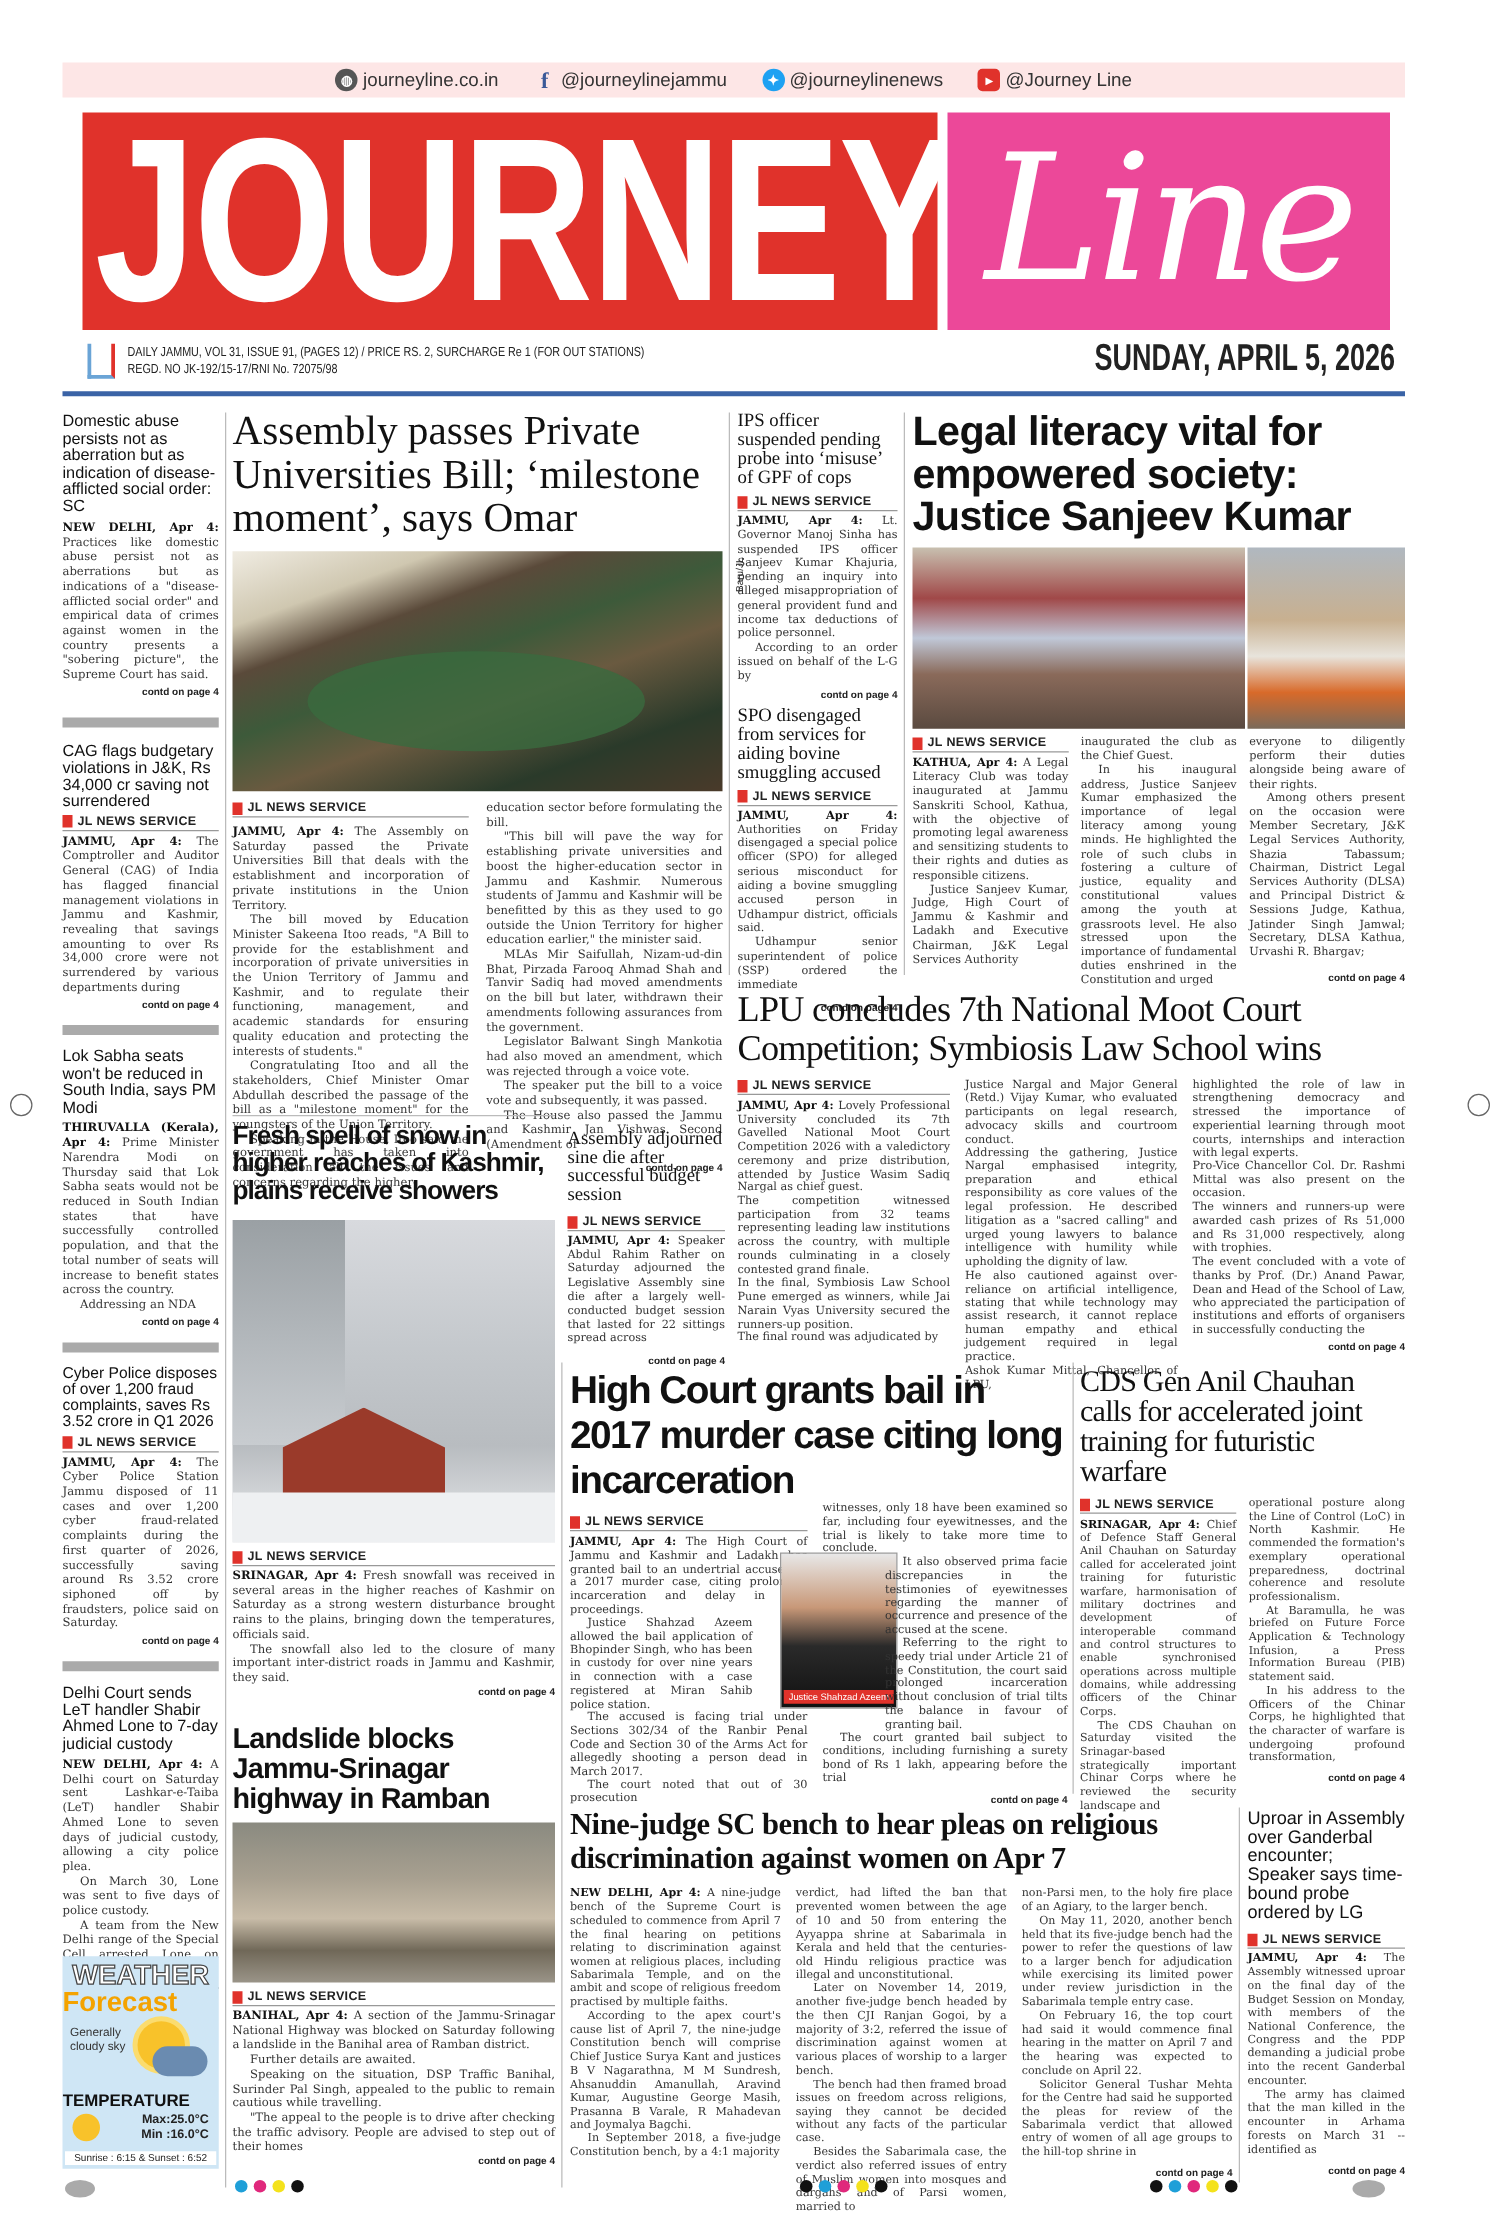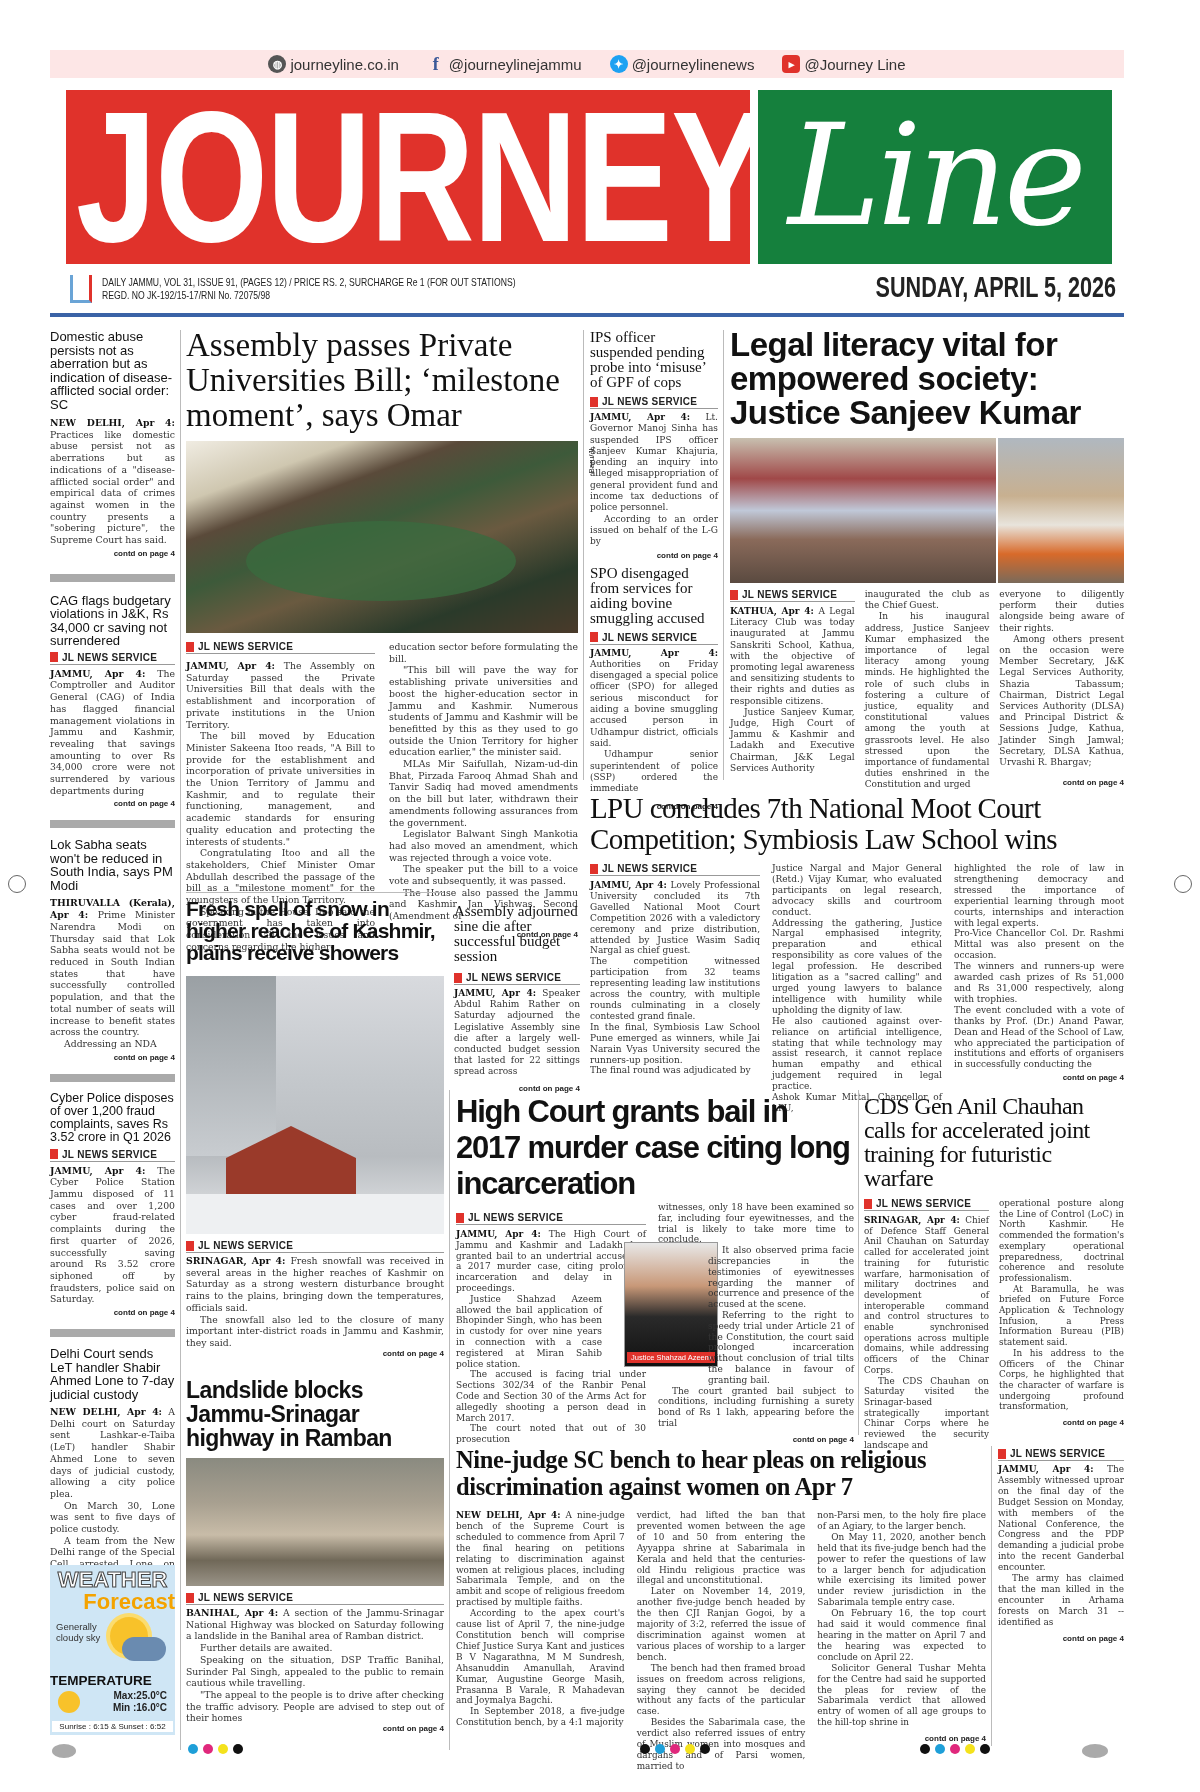--- a/index.html
+++ b/index.html
@@ -8,21 +8,21 @@
   .abs{position:absolute}
   .serif{font-family:"Liberation Serif",serif}
   .sans{font-family:"Liberation Sans",sans-serif}
   
   #socialbar{left:50px;top:50px;width:1074px;height:28px;background:#fde6e6;display:flex;justify-content:center;align-items:center;gap:28px;font-family:"Liberation Sans",sans-serif;font-size:15px;color:#333}
   .soc{display:flex;align-items:center;gap:4px}
   .soc .ic{display:inline-flex;align-items:center;justify-content:center;width:18px;height:18px;border-radius:50%;font-size:11px;color:#fff;font-weight:bold}
   
   #mast-red{left:66px;top:90px;width:684px;height:174px;background:#e0322b}
   #mast-red span{position:absolute;left:10px;top:-8px;font-family:"Liberation Sans",sans-serif;font-weight:900;font-size:186px;line-height:190px;color:#fff;letter-spacing:-2px;transform:scaleX(0.78);transform-origin:left top;white-space:nowrap}
-  #mast-blue{left:758px;top:90px;width:354px;height:174px;background:#15803d;overflow:hidden}
+  #mast-blue{left:758px;top:90px;width:354px;height:174px;background:#ec4899;overflow:hidden}
   #mast-blue span{position:absolute;left:30px;top:6px;font-family:"DejaVu Serif",serif;font-style:italic;font-size:140px;line-height:160px;color:#fff;font-weight:normal;letter-spacing:-4px}
   #meta{left:70px;top:272px;width:660px;height:34px;display:flex;align-items:center;gap:10px}
   #meta .logo{width:22px;height:28px;border:3px solid #6aa4d6;border-right-color:#e0322b;border-top:none}
   #meta .txt{font-family:"Liberation Sans",sans-serif;font-size:10.5px;line-height:13px;color:#222;transform:scaleX(0.82);transform-origin:left}
   #date{right:84px;top:270px;font-family:"Liberation Sans",sans-serif;font-size:30px;font-weight:bold;color:#222;transform:scaleX(0.72);transform-origin:right;white-space:nowrap}
   #rule{left:50px;top:313px;width:1074px;height:4px;background:#3a63a6}
   
   .hl{font-weight:normal;color:#111}
   .jl{display:flex;align-items:center;gap:4px;font-family:"Liberation Sans",sans-serif;font-weight:bold;font-size:10px;color:#222;border-bottom:1px solid #999;padding-bottom:1px;letter-spacing:.3px}
   .jl i{display:inline-block;width:8px;height:10px;background:#e0322b}
@@ -118,21 +118,21 @@
     <h3 class="hl sans" style="font-size:13px;line-height:13.5px;margin-bottom:5px">Delhi Court sends LeT handler Shabir Ahmed Lone to 7-day judicial custody</h3>
     <p class="body"><b>NEW DELHI, Apr 4:</b> <span>A Delhi court on Saturday sent Lashkar-e-Taiba (LeT) handler Shabir Ahmed Lone to seven days of judicial custody, allowing a city police plea.</span></p>
     <p class="body" style="text-indent:14px">On March 30, Lone was sent to five days of police custody.</p>
     <p class="body" style="text-indent:14px">A team from the New Delhi range of the Special Cell arrested Lone on March 29 from the</p>
     <div class="contd">contd on page 4</div>
   </article>
 </div>
 
 <div class="abs" style="left:50px;top:1565px;width:125px;height:170px;background:#cfe6f5;font-family:'Liberation Sans',sans-serif">
   <div style="text-align:center;font-weight:900;font-size:22px;color:#fff;-webkit-text-stroke:1px #444;line-height:22px;margin-top:4px">WEATHER</div>
-  <div style="text-align:right;font-weight:900;font-size:22px;color:#f4a300;line-height:22px">Forecast</div>
+  <div style="text-align:left;font-weight:900;font-size:22px;color:#f4a300;line-height:22px">Forecast</div>
   <div style="position:absolute;left:6px;top:56px;width:48px;font-size:9.5px;line-height:11px;color:#333">Generally cloudy sky</div>
   <div style="position:absolute;left:60px;top:52px;width:38px;height:38px;border-radius:50%;background:#f8c22a;box-shadow:0 0 0 4px #fbdc6e"></div>
   <div style="position:absolute;left:72px;top:72px;width:44px;height:24px;border-radius:12px;background:#6a8bb0"></div>
   <div style="position:absolute;left:0;top:108px;width:102px;text-align:center;font-weight:900;font-size:13.5px;color:#111">TEMPERATURE</div>
   <div style="position:absolute;left:8px;top:126px;width:22px;height:22px;border-radius:50%;background:#f8c22a"></div>
   <div style="position:absolute;right:8px;top:125px;font-weight:bold;font-size:10px;color:#222">Max:25.0°C</div>
   <div style="position:absolute;right:8px;top:137px;font-weight:bold;font-size:10px;color:#222">Min :16.0°C</div>
   <div style="position:absolute;left:2px;right:2px;bottom:3px;background:#fff;text-align:center;font-size:8px;color:#222;padding:1px 0">Sunrise : 6:15 &amp; Sunset : 6:52</div>
 </div>
 <div class="abs" style="left:52px;top:1744px;width:24px;height:14px;border-radius:50%;background:#aaa"></div>
@@ -364,20 +364,21 @@
       <p class="body" style="text-indent:14px;font-size:8.9px;line-height:10.9px">On February 16, the top court had said it would commence final hearing in the matter on April 7 and the hearing was expected to conclude on April 22.</p>
       <p class="body" style="text-indent:14px;font-size:8.9px;line-height:10.9px">Solicitor General Tushar Mehta for the Centre had said he supported the pleas for review of the Sabarimala verdict that allowed entry of women of all age groups to the hill-top shrine in</p>
       <div class="contd" style="margin-top:6px">contd on page 4</div>
     </div>
   </div>
 </article>
 
 <div class="abs vline" style="left:991px;top:1446px;height:300px"></div>
 
 <article class="abs" style="left:998px;top:1448px;width:126px">
+  <h3 class="sans" style="font-weight:normal;font-size:14.5px;line-height:15px;color:#111;margin-bottom:8px">Uproar in Assembly over Ganderbal encounter; Speaker says time-bound probe ordered by LG</h3>
   <div class="jl">
       <i></i>
       <span>JL NEWS SERVICE</span>
     </div>
   <p class="body" style="margin-top:3px;font-size:8.9px;line-height:10.9px"><b>JAMMU, Apr 4:</b> <span>The Assembly witnessed uproar on the final day of the Budget Session on Monday, with members of the National Conference, the Congress and the PDP demanding a judicial probe into the recent Ganderbal encounter.</span></p>
   <p class="body" style="text-indent:14px;font-size:8.9px;line-height:10.9px">The army has claimed that the man killed in the encounter in Arhama forests on March 31 -- identified as</p>
   <div class="contd" style="margin-top:6px">contd on page 4</div>
 </article>
 <div class="abs" style="left:1082px;top:1744px;width:26px;height:14px;border-radius:50%;background:#aaa"></div>
 

